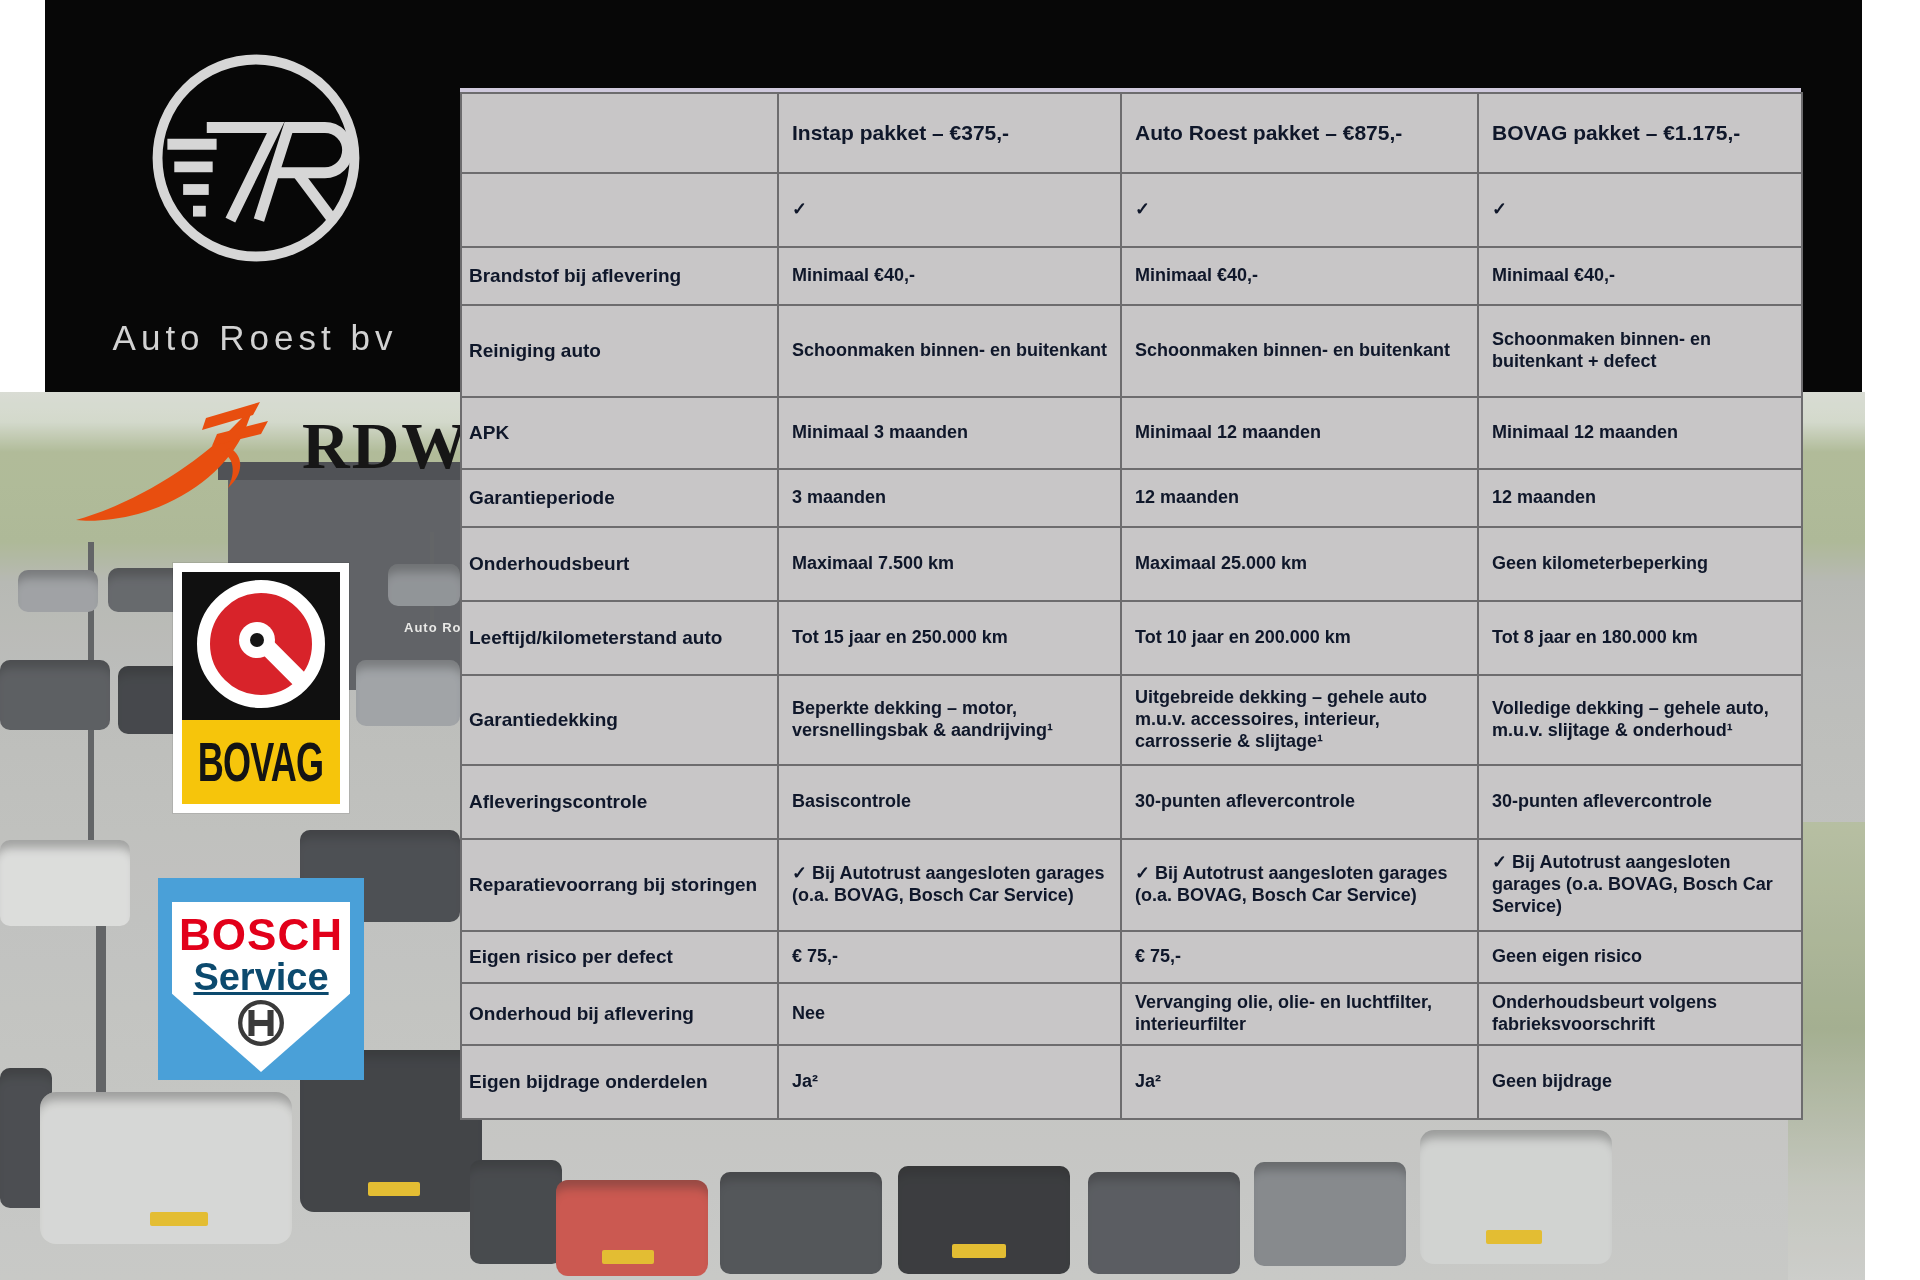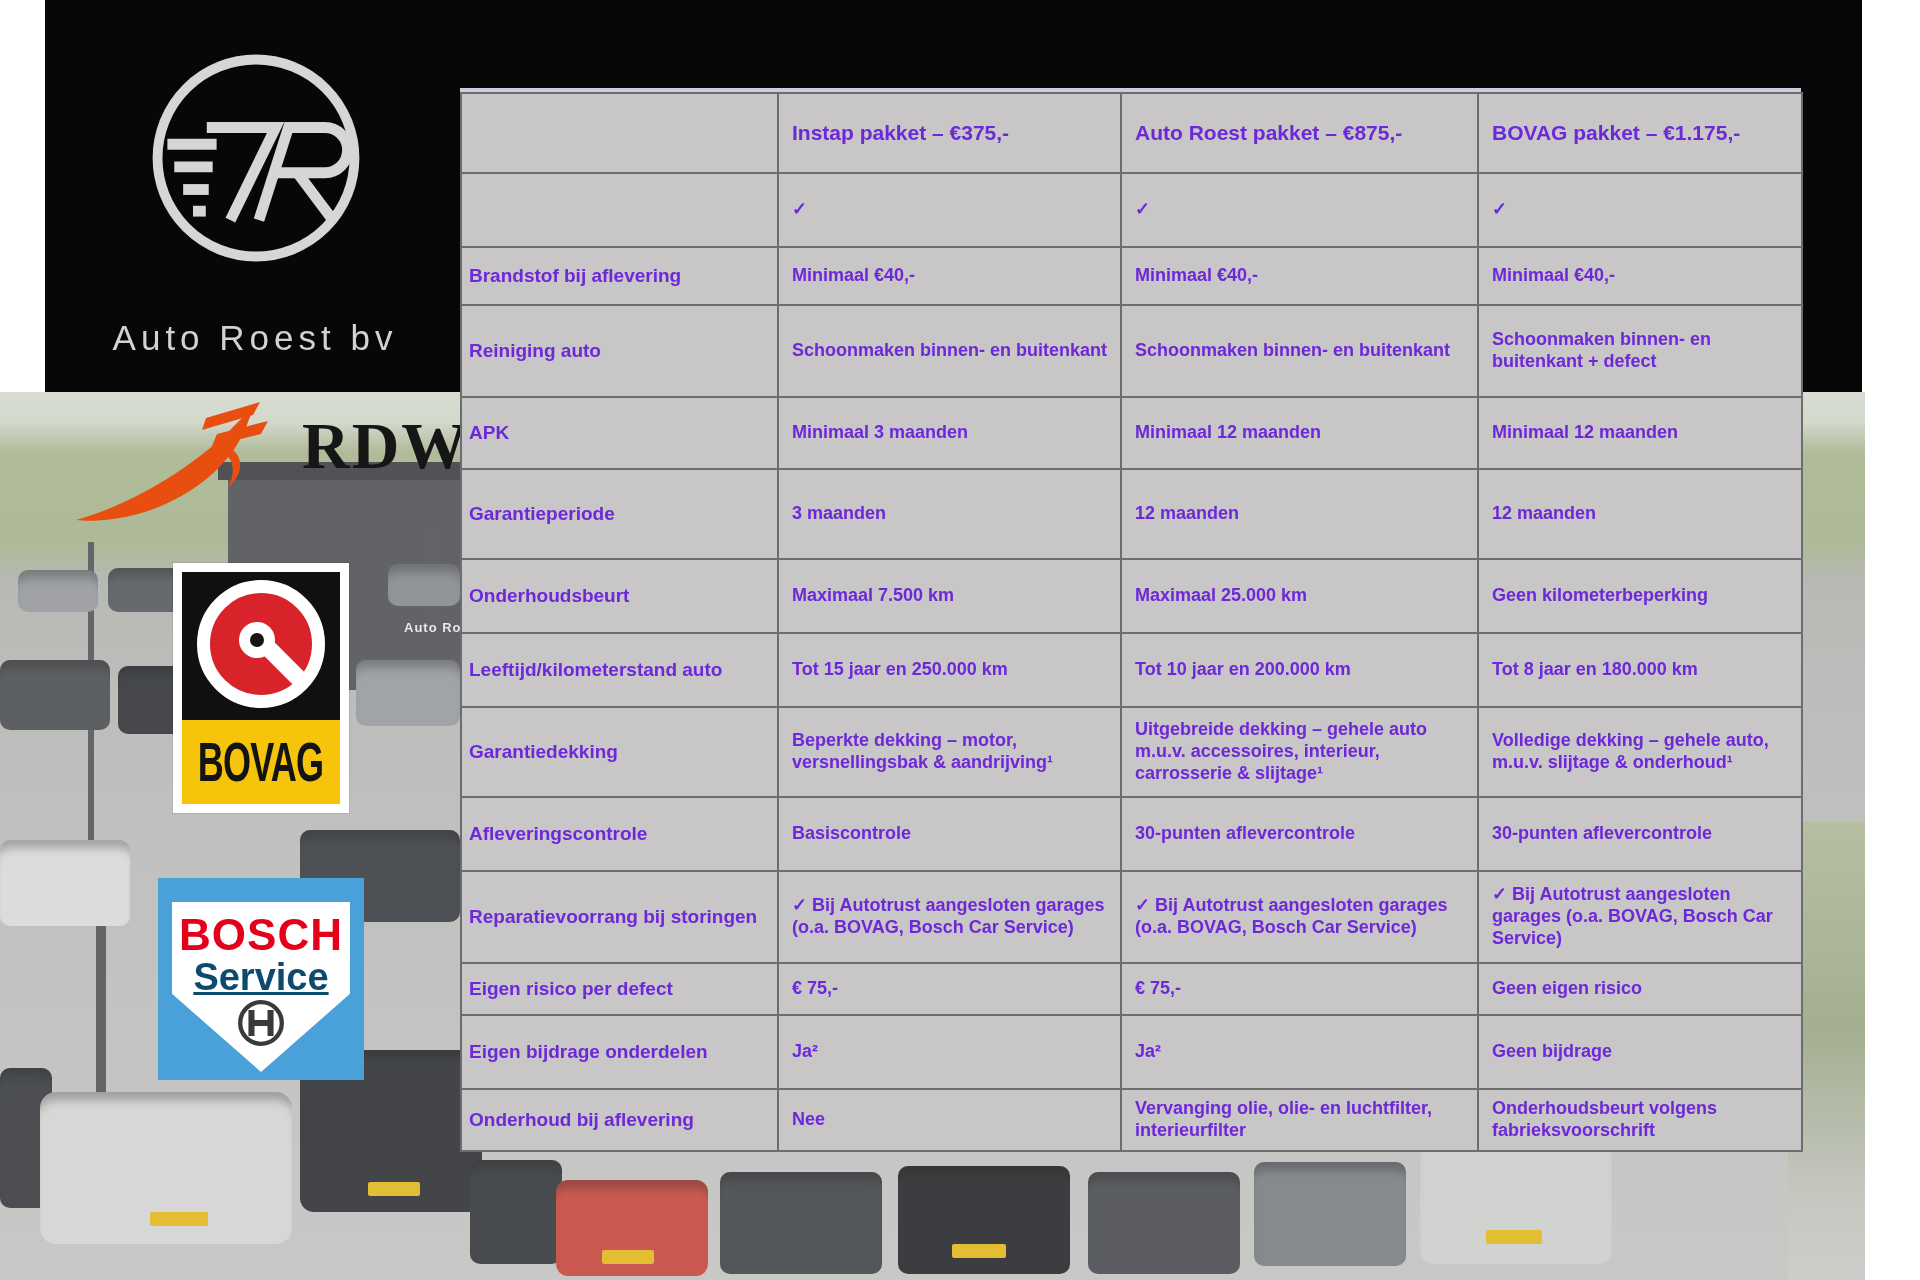--- a/index.html
+++ b/index.html
@@ -53,21 +53,21 @@
   .bosch-shield{position:absolute;left:14px;top:24px;width:178px;height:170px;background:#ffffff;
                 clip-path:polygon(0 0,100% 0,100% 54%,50% 100%,0 54%);
                 display:flex;flex-direction:column;align-items:center;}
   .bosch-l1{margin-top:8px;font-size:44px;font-weight:800;color:#e2001a;letter-spacing:1px;}
   .bosch-l2{margin-top:-4px;font-size:38px;font-weight:700;color:#0c4a6e;text-decoration:underline;}
   .bosch-arm{margin-top:-2px;}
 
   
   .tbl-wrap{position:absolute;left:460px;top:88px;width:1341px;border-top:4px solid #cfc9dc;}
   table.pkg{border-collapse:collapse;table-layout:fixed;width:1341px;background:#c8c6c7;}
-  table.pkg th,table.pkg td{border:2px solid #6d6c6e;color:#6d28d9;text-align:left;
+  table.pkg th,table.pkg td{border:2px solid #6d6c6e;color:#0f172a;text-align:left;
         vertical-align:middle;font-weight:700;line-height:1.22;overflow:hidden;}
   table.pkg th{font-size:21px;padding:4px 10px 4px 13px;}
   table.pkg td{font-size:18px;padding:4px 10px 4px 13px;}
   table.pkg td.lab{font-size:19px;padding-left:7px;}
 </style>
 </head>
 <body>
 
 <div class="root">
 
@@ -200,21 +200,21 @@
         <td>Schoonmaken binnen- en buitenkant</td>
         <td>Schoonmaken binnen- en buitenkant</td>
         <td>Schoonmaken binnen- en buitenkant + defect</td>
       </tr>
       <tr style="height:72px">
         <td class="lab">APK</td>
         <td>Minimaal 3 maanden</td>
         <td>Minimaal 12 maanden</td>
         <td>Minimaal 12 maanden</td>
       </tr>
-      <tr style="height:90px">
+      <tr style="height:58px">
         <td class="lab">Garantieperiode</td>
         <td>3 maanden</td>
         <td>12 maanden</td>
         <td>12 maanden</td>
       </tr>
       <tr style="height:74px">
         <td class="lab">Onderhoudsbeurt</td>
         <td>Maximaal 7.500 km</td>
         <td>Maximaal 25.000 km</td>
         <td>Geen kilometerbeperking</td>
@@ -242,29 +242,29 @@
         <td>✓ Bij Autotrust aangesloten garages (o.a. BOVAG, Bosch Car Service)</td>
         <td>✓ Bij Autotrust aangesloten garages (o.a. BOVAG, Bosch Car Service)</td>
         <td>✓ Bij Autotrust aangesloten garages (o.a. BOVAG, Bosch Car Service)</td>
       </tr>
       <tr style="height:52px">
         <td class="lab">Eigen risico per defect</td>
         <td>€ 75,-</td>
         <td>€ 75,-</td>
         <td>Geen eigen risico</td>
       </tr>
-      <tr style="height:74px">
-        <td class="lab">Eigen bijdrage onderdelen</td>
-        <td>Ja²</td>
-        <td>Ja²</td>
-        <td>Geen bijdrage</td>
-      </tr>
       <tr style="height:62px">
         <td class="lab">Onderhoud bij aflevering</td>
         <td>Nee</td>
         <td>Vervanging olie, olie- en luchtfilter, interieurfilter</td>
         <td>Onderhoudsbeurt volgens fabrieksvoorschrift</td>
       </tr>
+      <tr style="height:74px">
+        <td class="lab">Eigen bijdrage onderdelen</td>
+        <td>Ja²</td>
+        <td>Ja²</td>
+        <td>Geen bijdrage</td>
+      </tr>
     </tbody>
       </table>
   </div>
 
 </div>
 
 </body></html>

